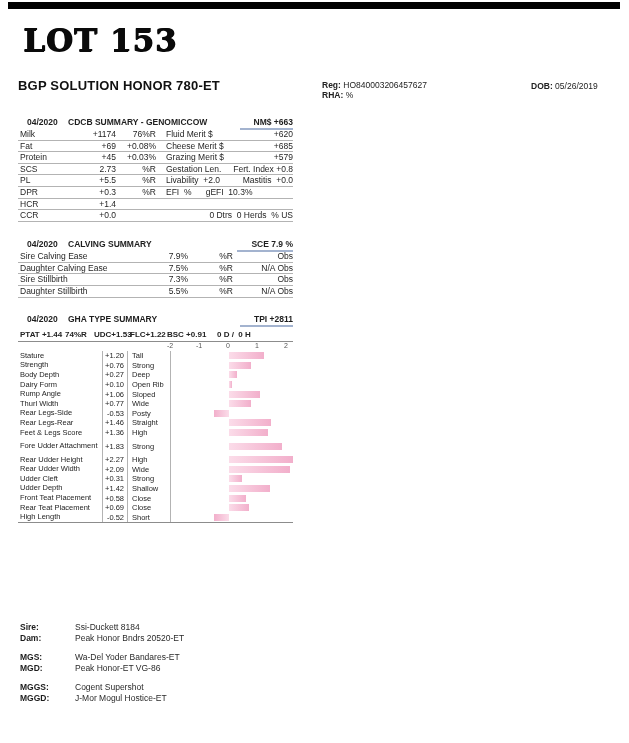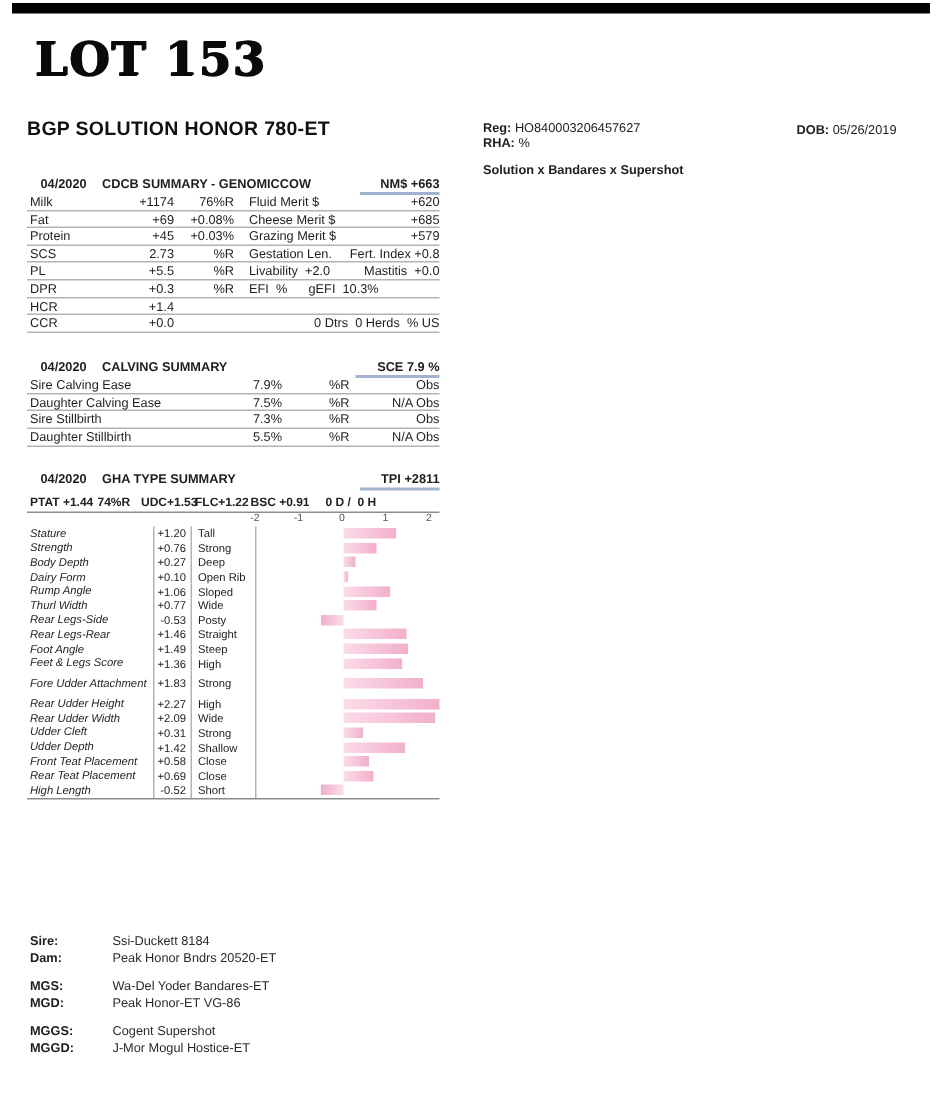--- a/index.html
+++ b/index.html
@@ -81,21 +81,21 @@
   .tick {
     position: absolute; top: 0; transform: translateX(-50%);
     font-size: 7px; color: #555;
   }
   .traits { border-bottom: 1px solid #8c8c8c; }
   .trow {
     display: grid; grid-template-columns: 84px 25px 43px 1fr;
     height: 9.6px; align-items: center; font-size: 7.5px; color: #1e1e1e;
   }
   .trow.tall { height: 17.5px; }
-  .trow .tname { padding-left: 2px; line-height: 8px; font-style: italic; }
+  .trow .tname { padding-left: 2px; line-height: 8px; }
   .trow .tval { text-align: center; padding-right: 3px; }
   .trow .tdesc { padding-left: 4px; border-left: 1px solid #b3b3b3; height: 100%; display: flex; align-items: center; }
   .trow .tval { border-left: 1px solid #b3b3b3; height: 100%; display: flex; align-items: center; justify-content: flex-end; }
   .trow .tchart { position: relative; height: 100%; border-left: 1px solid #b3b3b3; }
   .bar {
     position: absolute; top: 50%; margin-top: -3.5px; height: 7px;
     background: linear-gradient(to right, var(--barL), var(--barD));
   }
   .bar.neg { background: linear-gradient(to left, var(--barL), var(--barD)); }
 
@@ -110,21 +110,20 @@
 
 <div class="abs top-bar"></div>
 
 <div class="abs lot-title">LOT 153</div>
 
 <div class="abs animal-name">BGP SOLUTION HONOR 780-ET</div>
 
 <div class="abs info-block">
   <div class="info-line"><b>Reg:</b> <span>HO840003206457627</span></div>
   <div class="info-line"><b>RHA:</b> <span>%</span></div>
-  <div class="cross-line">Solution x Bandares x Supershot</div>
 </div>
 
 <div class="abs dob-block"><b>DOB:</b> <span>05/26/2019</span></div>
 
 <div class="tbl" id="cdcb">
   <div class="tbl-head">
     <span class="h-date">04/2020</span>
     <span>CDCB SUMMARY - GENOMICCOW</span>
     <span class="hdr-right">NM$ +663</span>
   </div>
@@ -318,28 +317,20 @@
       </div>
       <div class="trow">
         <span class="tname">Rear Legs-Rear</span>
         <span class="tval">+1.46</span>
         <span class="tdesc">Straight</span>
         <div class="tchart">
           <div class="bar" style="width: 42.34px; left: 58px;"></div>
         </div>
       </div>
       <div class="trow">
-        <span class="tname">Foot Angle</span>
-        <span class="tval">+1.49</span>
-        <span class="tdesc">Steep</span>
-        <div class="tchart">
-          <div class="bar" style="width: 43.21px; left: 58px;"></div>
-        </div>
-      </div>
-      <div class="trow">
         <span class="tname">Feet &amp; Legs Score</span>
         <span class="tval">+1.36</span>
         <span class="tdesc">High</span>
         <div class="tchart">
           <div class="bar" style="width: 39.44px; left: 58px;"></div>
         </div>
       </div>
       <div class="trow tall">
         <span class="tname">Fore Udder Attachment</span>
         <span class="tval">+1.83</span>

